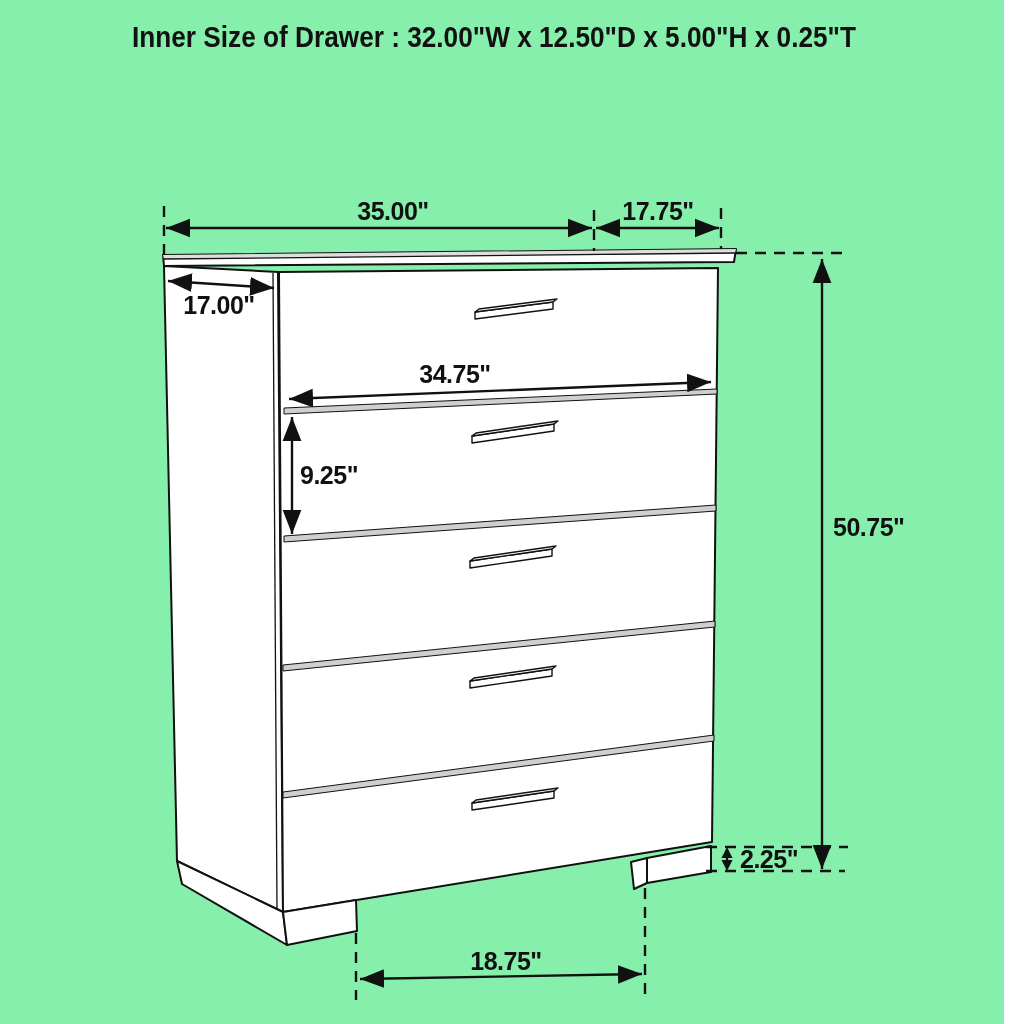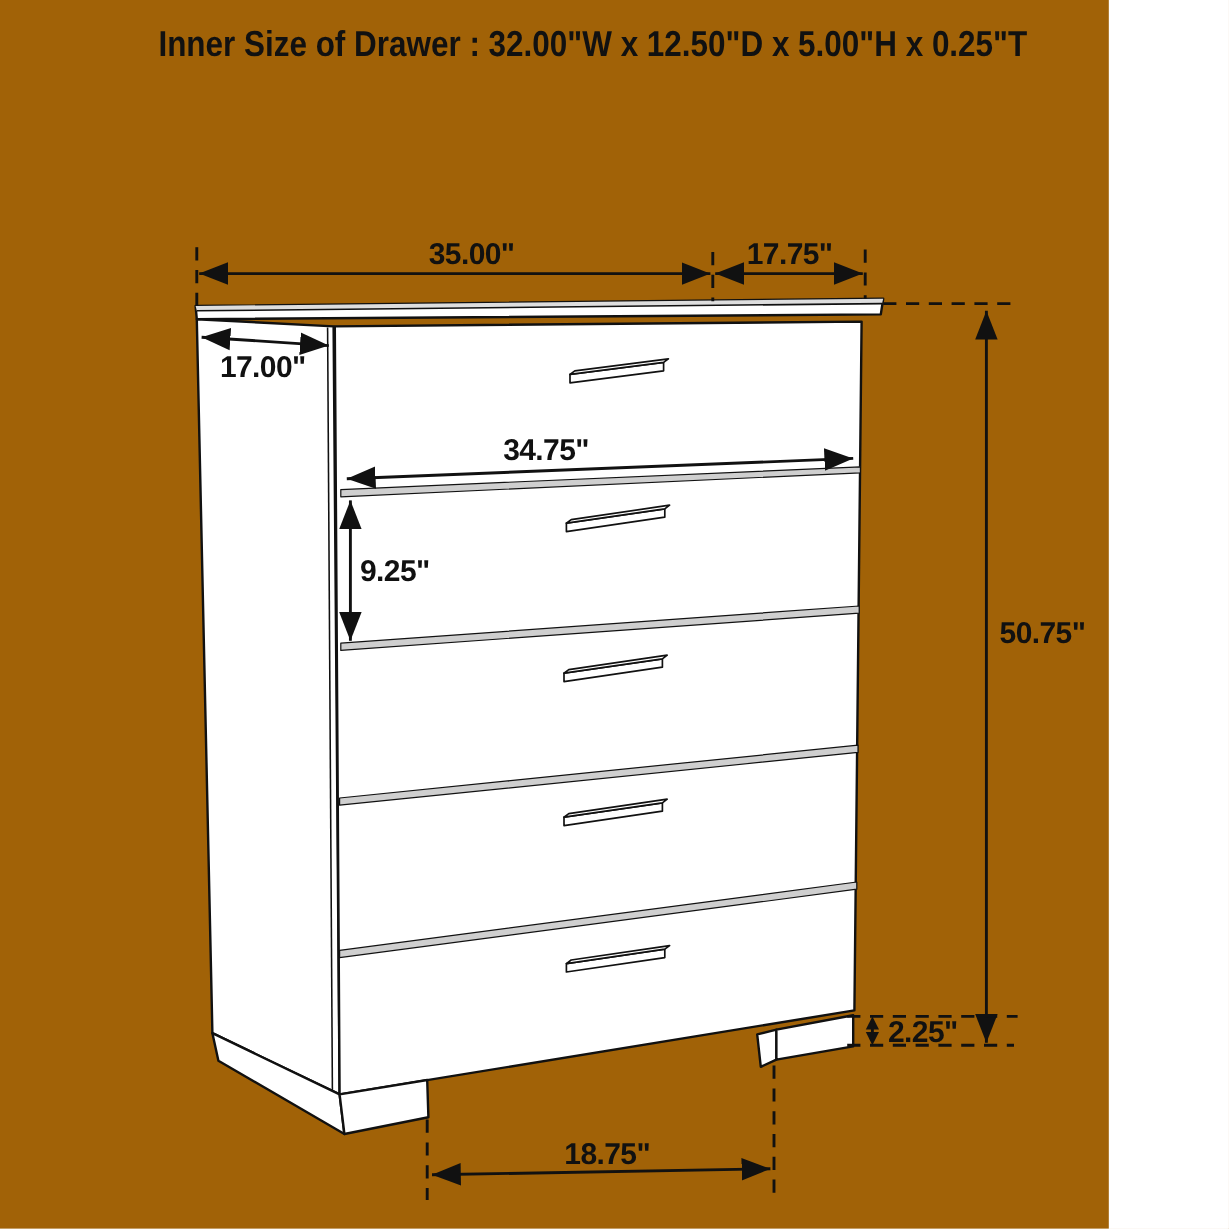--- a/index.html
+++ b/index.html
@@ -1,20 +1,20 @@
 <!DOCTYPE html>
 <html><head>
 <meta charset="utf-8">
 <style>
   html, body { margin: 0; padding: 0; background: #ffffff; }
   .stage {
     position: relative;
-    width: 924px;
+    width: 1004px;
     height: 1024px;
-    background: #a16207;
+    background: #86efac;
     font-family: "Liberation Sans", sans-serif;
     overflow: hidden;
     text-decoration: underline;
   }
   svg { display: block; }
   .outline  { fill: #ffffff; stroke: #111111; stroke-width: 2; stroke-linejoin: round; }
   .thin     { fill: none;    stroke: #111111; stroke-width: 1.3; }
   .gapstrip { fill: #cfcfcf; stroke: #111111; stroke-width: 1; stroke-linejoin: round; }
   .handle   { fill: #ffffff; stroke: #111111; stroke-width: 1.4; stroke-linejoin: round; }
   .dimline  { fill: none; stroke: #111111; stroke-width: 2.4; }

